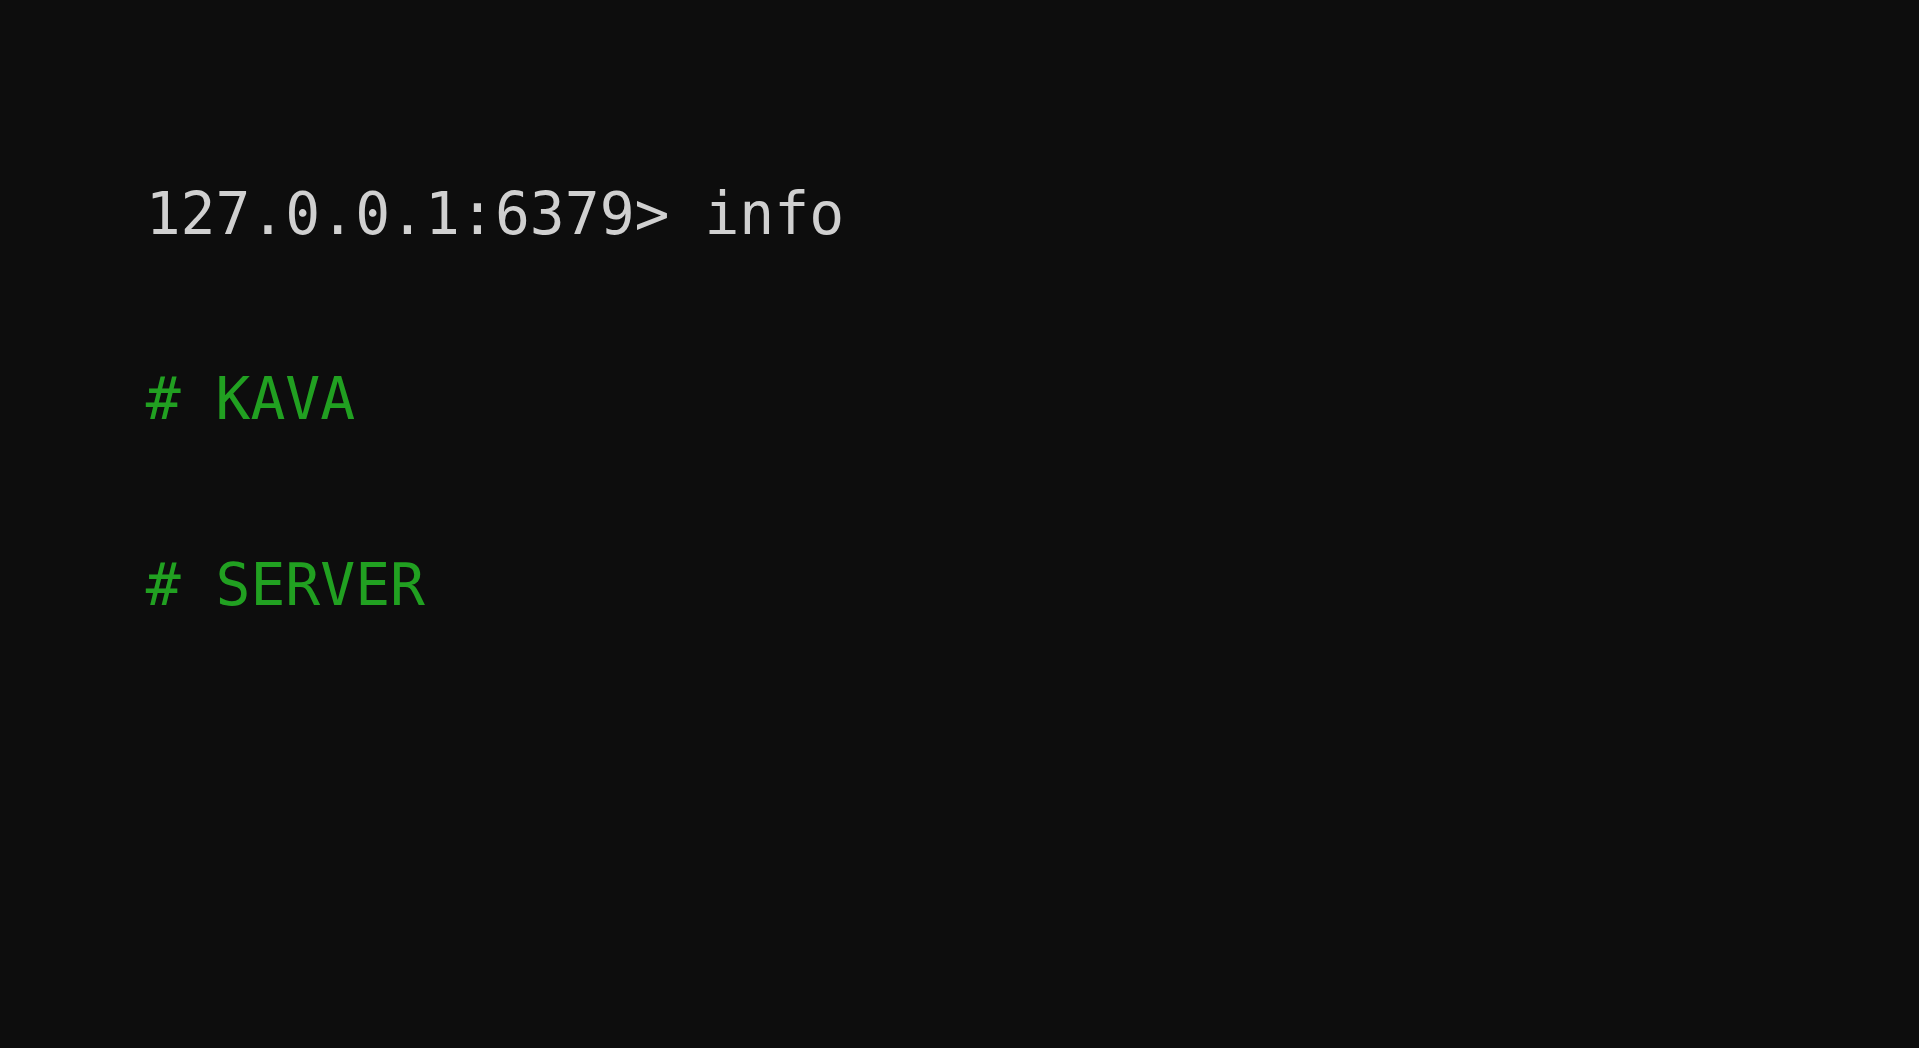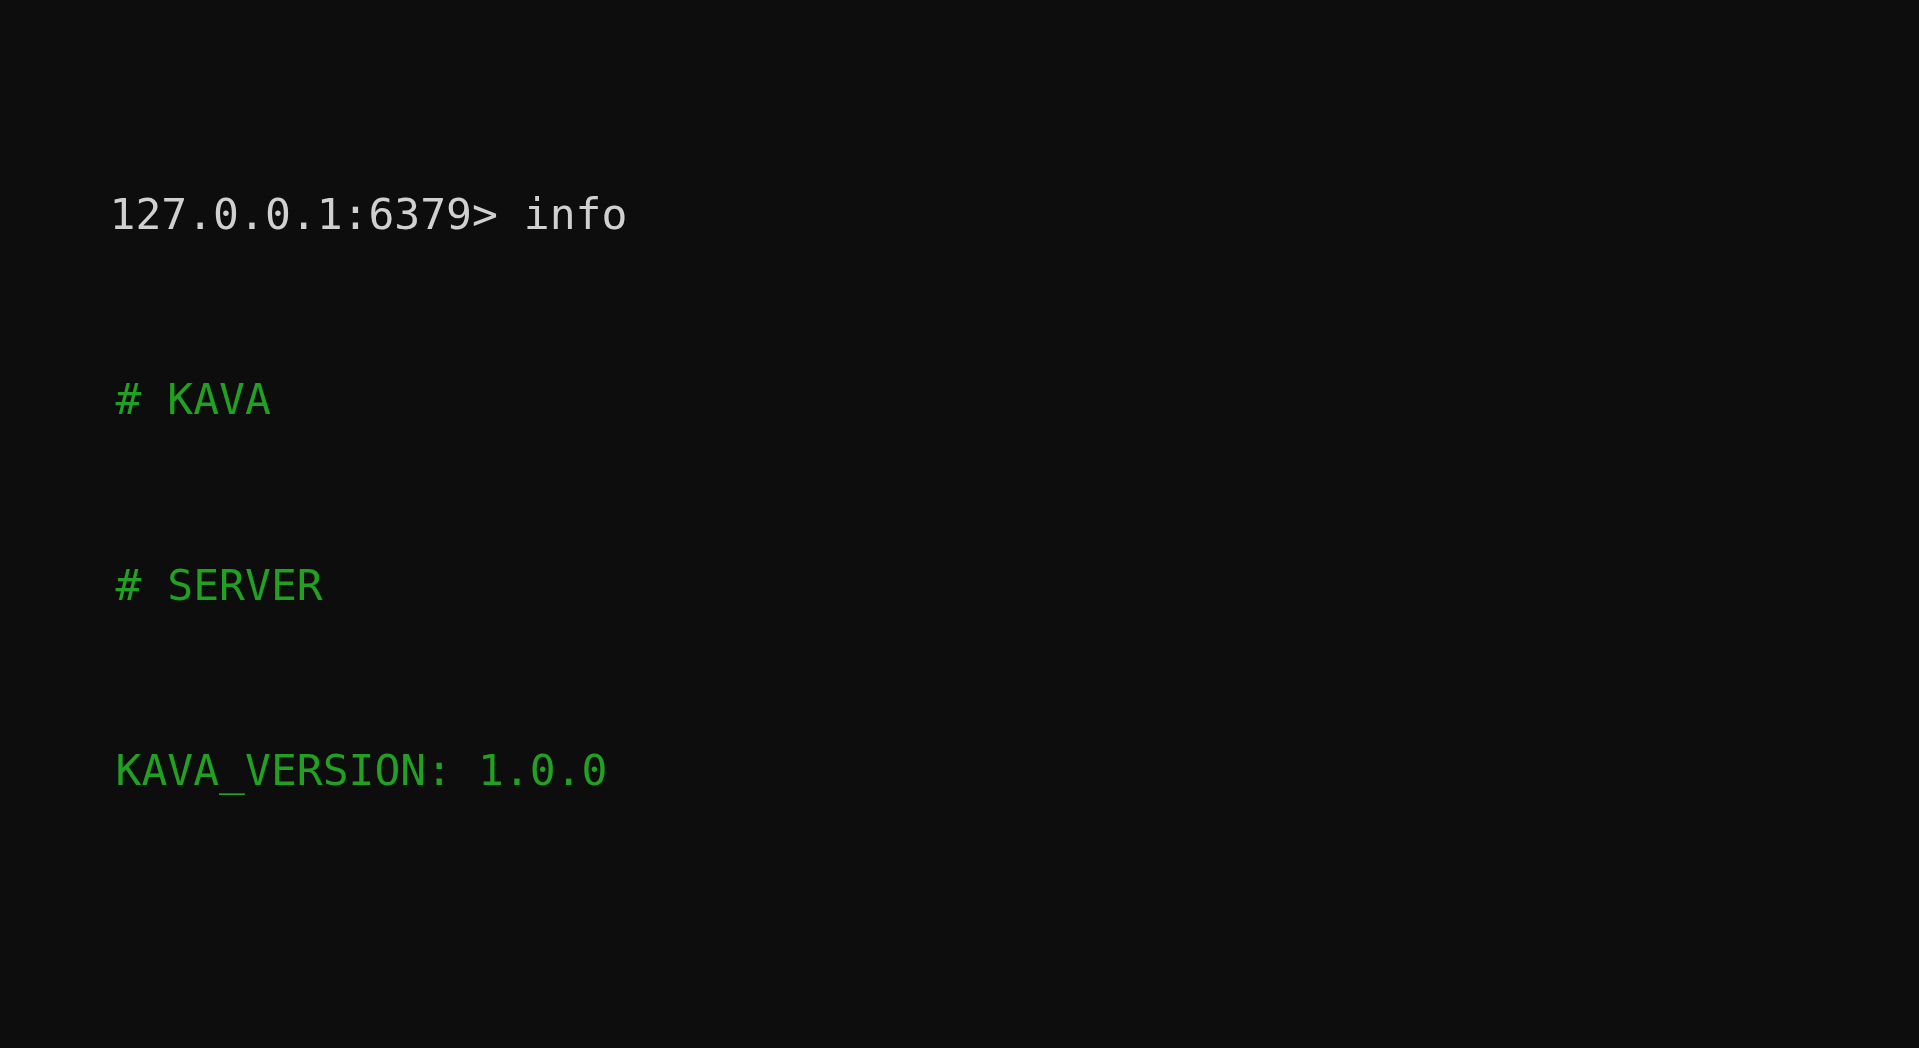--- a/index.html
+++ b/index.html
@@ -13,57 +13,54 @@
     height: 1048px;
     overflow: hidden;
   }
   #terminal {
     width: 1919px;
     height: 1048px;
     background: #0d0d0d;
     box-sizing: border-box;
     padding: 6px 0 0 6px;
     font-family: "DejaVu Sans Mono", "Liberation Mono", monospace;
-    font-size: 43px;
+    font-size: 58px;
     line-height: 46.3px;
     letter-spacing: 0px;
     white-space: pre;
     -webkit-font-smoothing: antialiased;
   }
   .line {
     display: block;
     white-space: pre;
     height: 46.3px;
     line-height: 46.3px;
   }
   .seg { white-space: pre; }
   .prompt  { color: #d0d0d0; }
   .command { color: #d0d0d0; }
-  .output  { color: #21a021; margin-left: 6px; }
+  .output  { color: #21a021; }
 </style>
 </head>
 <body>
 
 <div id="terminal">
 
   <div class="line">
     <span class="seg prompt">127.0.0.1:6379&gt; </span><span class="seg command">info</span>
   </div>
 
   <div class="line">
     <span class="seg prompt"></span><span class="seg output"># KAVA</span>
   </div>
 
   <div class="line">
     <span class="seg prompt"></span><span class="seg output"># SERVER</span>
   </div>
 
-  <div class="line">
-    <span class="seg prompt"></span><span class="seg output">KAVA_VERSION: 1.0.0</span>
-  </div>
 
 
   
 
   
 
   
 
   
 

